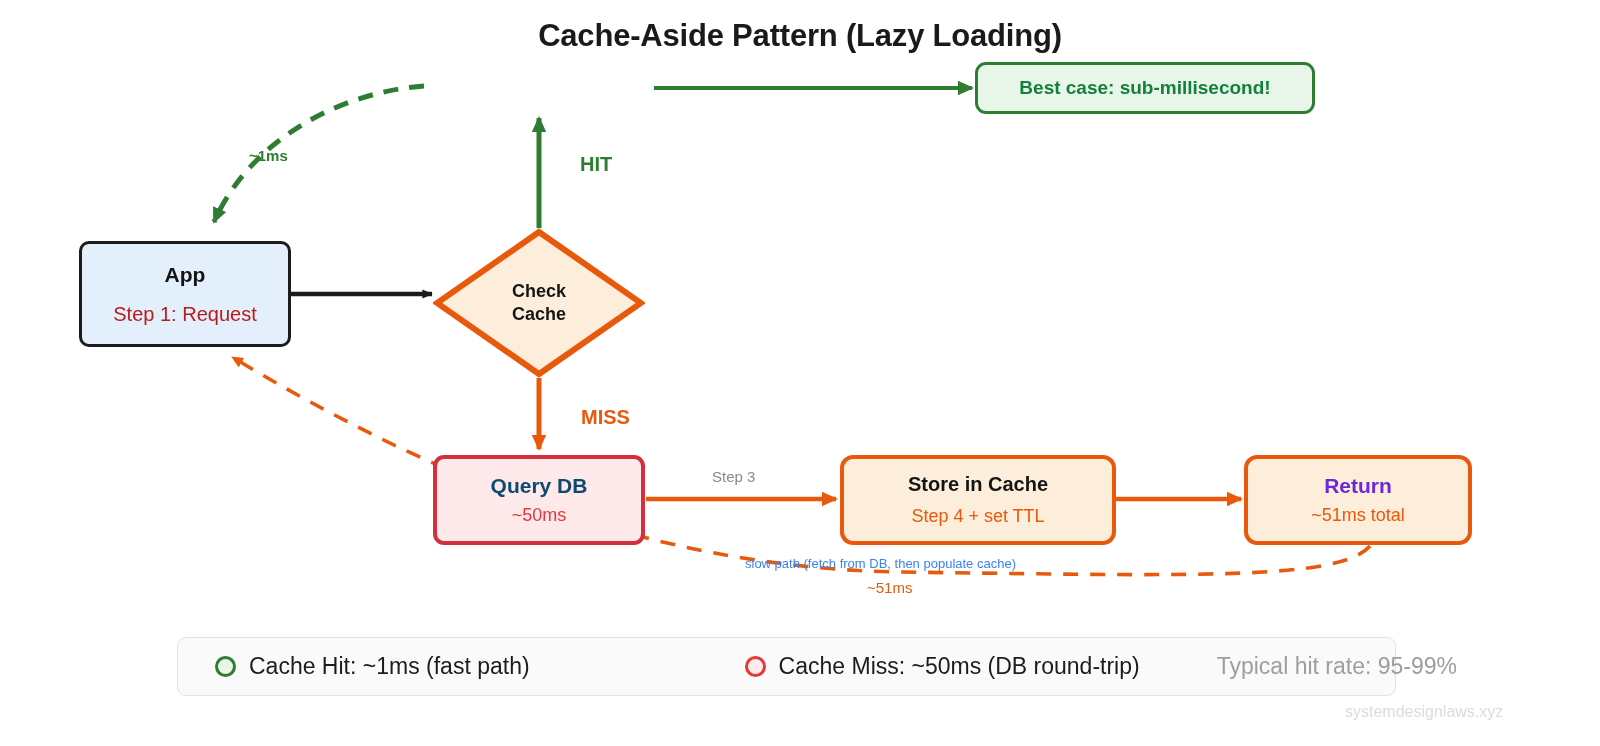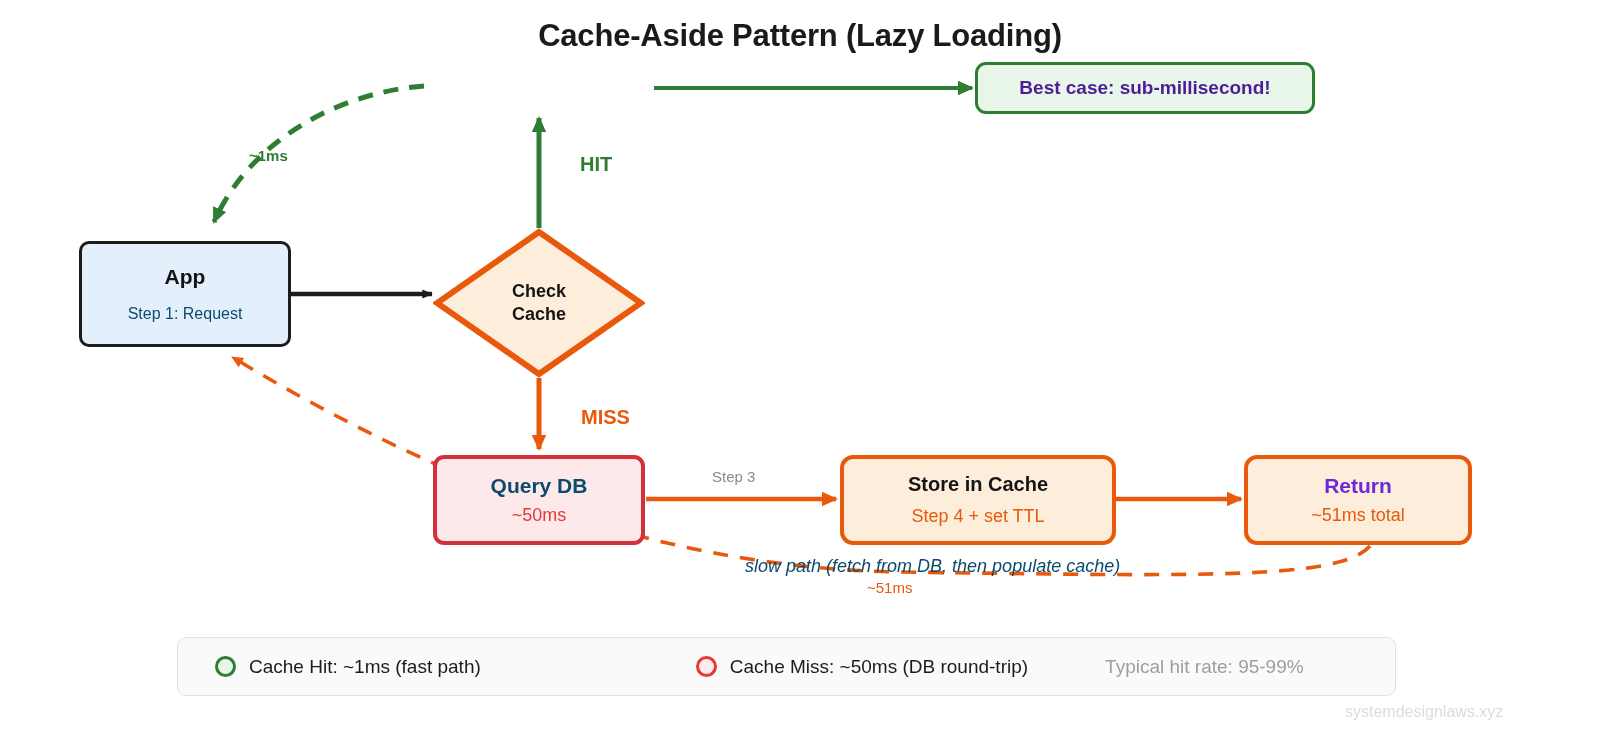--- a/index.html
+++ b/index.html
@@ -65,21 +65,21 @@
   #node-app {
     left: 79px;
     top: 241px;
     width: 212px;
     height: 106px;
     background: #e3f0fb;
     border: 3px solid #1c1c1c;
     border-radius: 10px;
   }
   #node-app .n-title { font-size: 21px; color: #141414; }
-  #node-app .n-sub { font-size: 16px; color: #0c4a6e; margin-top: 14px; }
+  #node-app .n-sub { font-size: 20px; color: #b91c1c; margin-top: 14px; }
 
   
   #node-check {
     left: 433px;
     top: 228px;
     width: 212px;
     height: 150px;
   }
   #node-check .diamond-shape {
     position: absolute;
@@ -109,21 +109,21 @@
   
   #node-bestcase {
     left: 975px;
     top: 62px;
     width: 340px;
     height: 52px;
     background: #e8f5e9;
     border: 3px solid #2e7d32;
     border-radius: 11px;
   }
-  #node-bestcase .n-title { font-size: 19px; color: #4c1d95; }
+  #node-bestcase .n-title { font-size: 19px; color: #15803d; }
 
   
   #node-querydb {
     left: 433px;
     top: 455px;
     width: 212px;
     height: 90px;
     background: #fde8ea;
     border: 4px solid #d32f3c;
     border-radius: 11px;
@@ -173,21 +173,21 @@
   #label-fast-ms {
     left: 249px; top: 147px;
     font-size: 15px; font-weight: bold; color: #2e7d32;
   }
   #label-step3 {
     left: 712px; top: 468px;
     font-size: 15px; color: #8a8a8a;
   }
   #label-slowpath {
     left: 745px; top: 556px;
-    font-size: 18px; font-style: italic; color: #0c4a6e;
+    font-size: 13px; color: #3b82f6;
   }
   #label-slowpath-ms {
     left: 867px; top: 579px;
     font-size: 15px; color: #e8590c;
   }
 
   
   #legend {
     position: absolute;
     left: 177px;
@@ -211,21 +211,21 @@
   #legend-item-2 { margin-left: 77px; }
   .legend-dot {
     width: 21px;
     height: 21px;
     border-radius: 50%;
     box-sizing: border-box;
     margin-right: 13px;
     flex: none;
   }
   .legend-label {
-    font-size: 19px;
+    font-size: 23px;
     color: #1c1c1c;
   }
   .legend-label.muted { color: #9e9e9e; }
 
   
   #watermark {
     position: absolute;
     left: 1345px;
     top: 703px;
     font-size: 16px;

